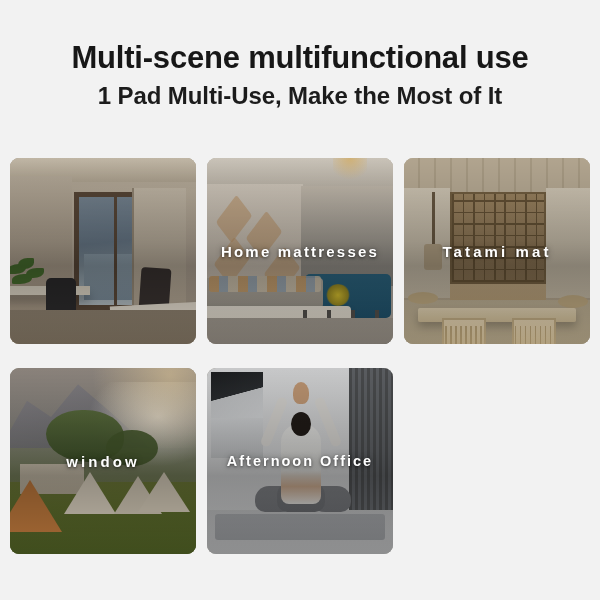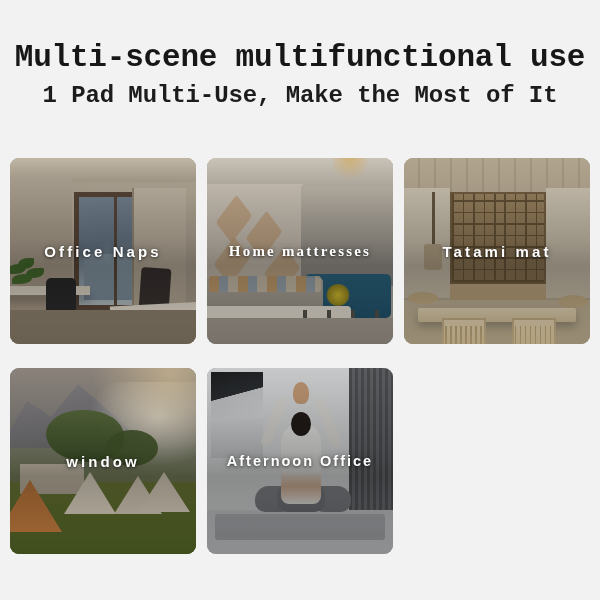--- a/index.html
+++ b/index.html
@@ -7,21 +7,21 @@
   }
   body {
     width: 600px; height: 600px;
     background: #f2f2f2;
     font-family: "Liberation Sans", sans-serif;
     overflow: hidden;
   }
   .page { position: relative; width: 600px; height: 600px; }
 
   
-  .header { padding-top: 40px; text-align: center; font-family: Liberation Mono, monospace; }
+  .header { padding-top: 40px; text-align: center; }
   .title {
     font-size: 31px; font-weight: bold; color: #171717;
     letter-spacing: -0.2px; line-height: 1.15; margin: 0;
   }
   .subtitle {
     font-size: 24px; font-weight: bold; color: #1c1c1c;
     letter-spacing: -0.1px; line-height: 1.2; margin: 6px 0 0 0;
   }
 
   
@@ -45,21 +45,21 @@
   }
   .label {
     position: absolute; left: 0; right: 0; top: 50%;
     transform: translateY(-50%);
     text-align: center;
     color: #ffffff; font-weight: bold;
     font-size: 15px; letter-spacing: 3.1px;
     text-shadow: 0 1px 3px rgba(0,0,0,.55), 0 0 6px rgba(0,0,0,.35);
     white-space: nowrap;
   }
-  .label.lg { font-size: 15px; letter-spacing: 2.2px; font-family: Liberation Serif, serif; }
+  .label.lg { font-size: 15px; letter-spacing: 2.2px; }
   .label.tight { font-size: 14.5px; letter-spacing: 2.0px; }
 
   
   .s-office { background: linear-gradient(170deg,#b9ad9c 0%,#c3b7a4 30%,#b3a696 62%,#9c907f 100%); }
   .s-office .ceil { position:absolute; left:0; right:0; top:0; height:24px;
     background: linear-gradient(180deg,#d6cbb8,#b9ad99); }
   .s-office .wall-l { position:absolute; left:0; top:18px; width:62px; bottom:0;
     background: linear-gradient(180deg,#c0b4a2,#a1927f); }
   .s-office .win {
     position:absolute; left:64px; top:34px; width:80px; height:118px;
@@ -261,21 +261,20 @@
             <div class="post"></div>
             <div class="base"></div>
           </div>
         <div class="chair2">
             <div class="back"></div>
           </div>
         <div class="desk-r"></div>
         <div class="floor"></div>
       </div>
       <div class="shade"></div>
-      <div class="label">Office Naps</div>
     </div>
 
     <div class="card">
       <div class="scene s-home">
         <div class="ceil"></div>
         <div class="wallpanel"></div>
         <div class="dia" style="left:14px;top:44px;"></div>
         <div class="dia" style="left:44px;top:60px;"></div>
         <div class="dia" style="left:12px;top:86px;"></div>
         <div class="dia" style="left:62px;top:96px;"></div>

